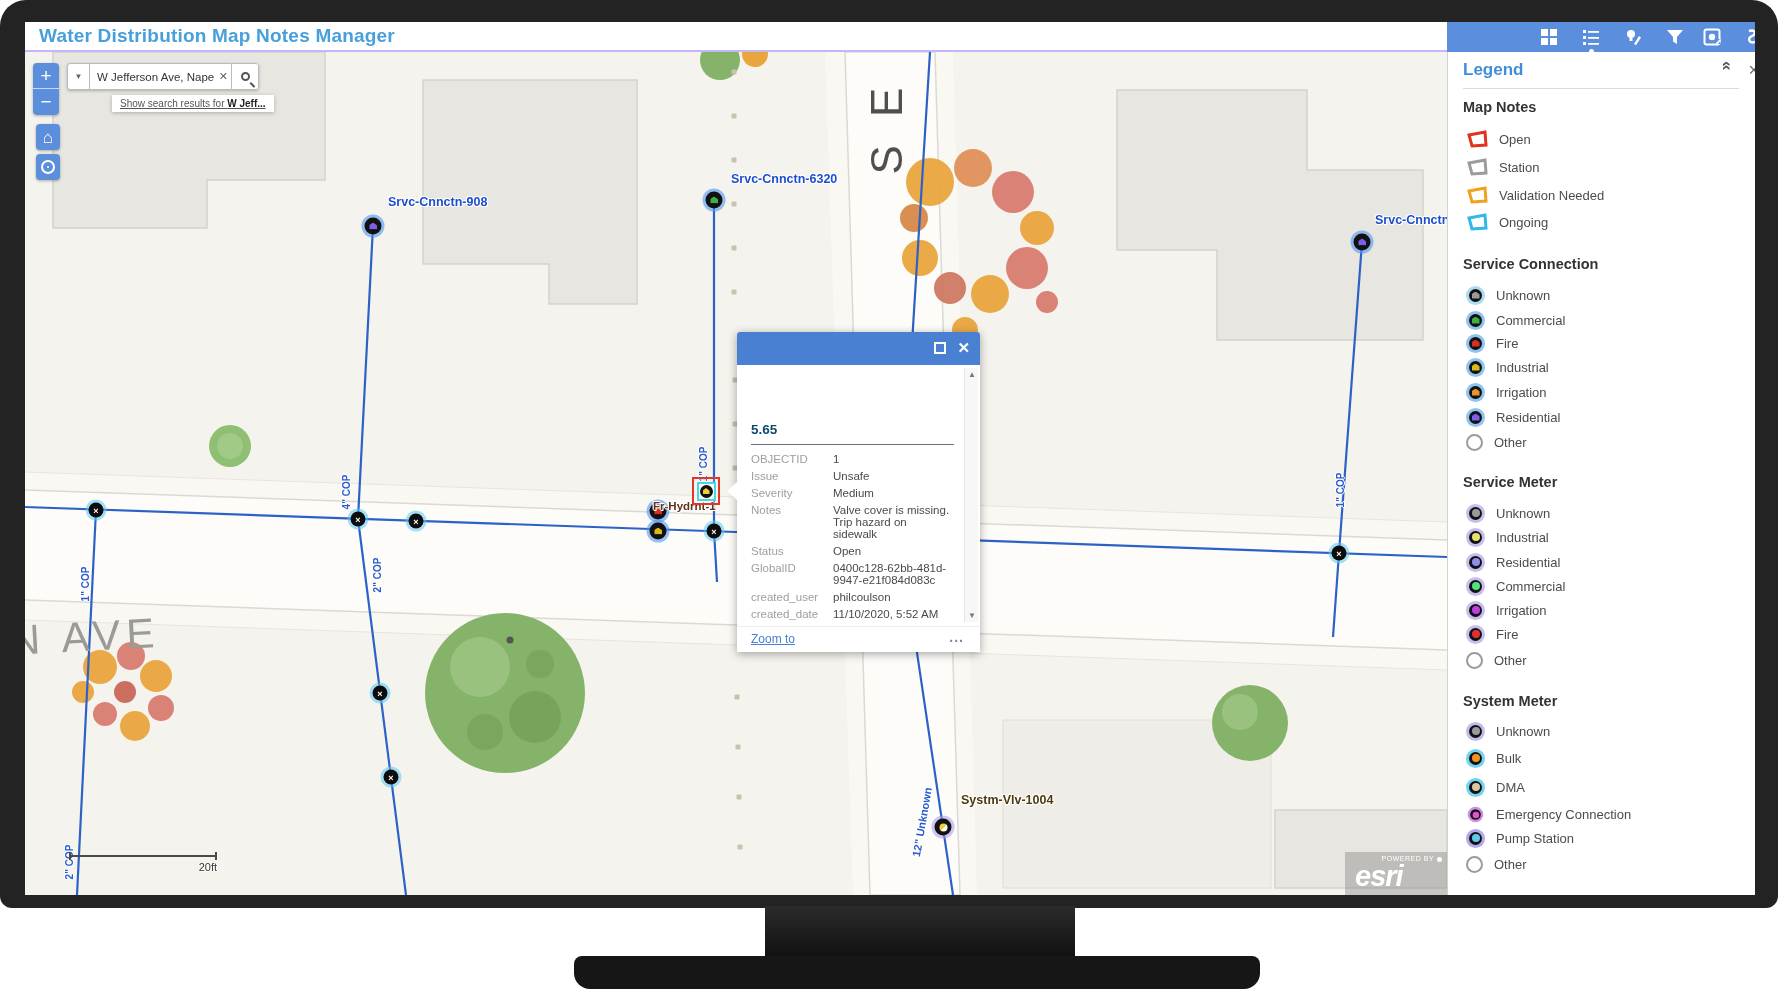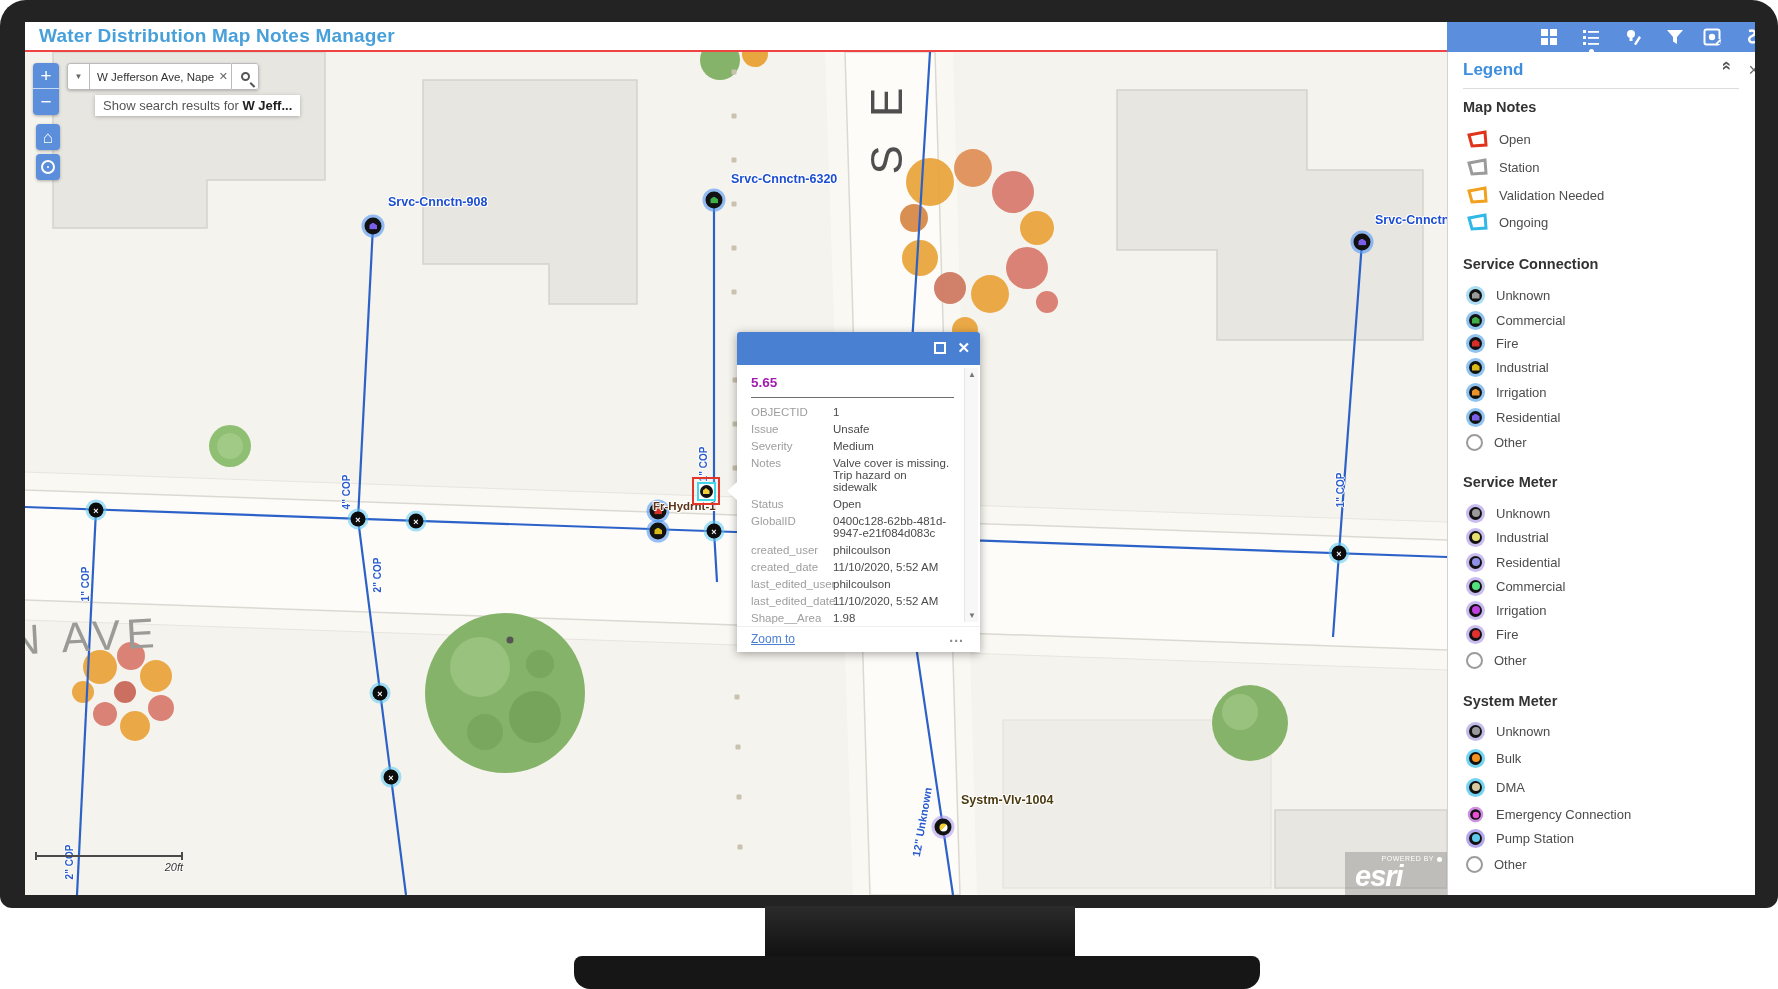--- a/index.html
+++ b/index.html
@@ -13,21 +13,21 @@
                 background:linear-gradient(#2b2b2b,#101010); }
   .stand-base { position:absolute; left:574px; top:956px; width:686px; height:33px;
                 background:#161616; border-radius:8px 8px 16px 16px; }
 
   
   .screen { position:absolute; left:25px; top:22px; width:1730px; height:873px;
             background:#fff; overflow:hidden; }
 
   
   .app-header { position:absolute; left:0; top:0; width:1422px; height:30px; background:#fff;
-                border-bottom:2px solid #ef4444; display:flex; align-items:center; }
+                border-bottom:2px solid #c4b5fd; display:flex; align-items:center; }
   .app-title { margin-left:14px; font-size:19px; font-weight:bold; color:#48a0da; letter-spacing:.2px; }
 
   
   .toolbar { position:absolute; left:1422px; top:0; width:308px; height:30px; background:#5b8edd; }
   .tb-icon { position:absolute; top:6px; width:18px; height:18px; cursor:pointer; }
   .tb-icon svg { width:18px; height:18px; display:block; }
   .panel-dot { position:absolute; left:1564px; top:27px; width:5px; height:5px; border-radius:50%; background:#fff; }
 
   
   .legend-panel { position:absolute; left:1422px; top:30px; width:308px; height:843px;
@@ -89,21 +89,21 @@
   .sel-marker { position:absolute; transform:translate(-50%,-50%); width:28px; height:28px;
                 border:2.5px solid #e2362a; background:rgba(255,255,255,.15); z-index:4; cursor:pointer;
                 display:flex; align-items:center; justify-content:center; }
   .sel-inner { width:19px; height:19px; border:2px solid #42d8e8;
                display:flex; align-items:center; justify-content:center; background:#fff; }
   .sel-core { width:13px; height:13px; border-radius:50%; background:#121212;
               display:flex; align-items:center; justify-content:center; }
   .sel-glyph { width:7px; height:6px; background:#f2cf3a; clip-path:polygon(50% 0,100% 45%,100% 100%,0 100%,0 45%); }
 
   
-  .scalebar { position:absolute; left:10px; top:800px; width:148px; z-index:5;font-style:italic; }
+  .scalebar { position:absolute; left:44px; top:800px; width:148px; z-index:5; }
   .scalebar .bar { height:8px; border-left:2px solid #4a4a4a; border-right:2px solid #4a4a4a; position:relative; }
   .scalebar .bar:before { content:""; position:absolute; left:0; right:0; top:3px; height:2px; background:#4a4a4a; }
   .scalebar .lbl { font-size:11px; color:#333; text-align:right; margin-top:1px;
                    text-shadow:1px 0 #fff,-1px 0 #fff,0 1px #fff; }
   .attrib { position:absolute; left:0; bottom:0; width:1422px; height:23px;
             background:rgba(255,255,255,.72); z-index:5; display:flex; align-items:center;
             justify-content:flex-end; padding-right:115px; }
   .attrib span { font-size:11px; color:#3e3e3e; }
   .esri-box { position:absolute; right:0; bottom:0; width:102px; height:43px; z-index:6;
               background:rgba(95,95,95,.30); color:#fff; }
@@ -118,21 +118,21 @@
            box-shadow:0 2px 10px rgba(0,0,0,.35); background:#fff; border-radius:3px 3px 0 0; }
   .popup-header { height:33px; background:#4a80d2; border-radius:3px 3px 0 0; position:relative; }
   .pp-max { position:absolute; right:34px; top:10px; width:12px; height:12px;
             border:2px solid #fff; cursor:pointer; }
   .pp-close { position:absolute; right:10px; top:7px; color:#fff; font-size:15px; font-weight:bold; cursor:pointer; }
   .popup-pointer { position:absolute; left:-10px; top:150px; width:0; height:0;
                    border-top:9px solid transparent; border-bottom:9px solid transparent;
                    border-right:10px solid #fff; }
   .popup-body { position:absolute; top:33px; bottom:26px; left:0; right:0; overflow:hidden;
                 padding:10px 26px 0 14px; }
-  .pp-title { font-size:13.5px; font-weight:bold; color:#a21caf; }
+  .pp-title { font-size:13.5px; font-weight:bold; color:#0c4a6e;margin-top:47px; }
   .pp-hr { height:1px; background:#6e6e6e; margin:7px 0 8px 0; }
   .pp-row { display:flex; margin-bottom:5px; }
   .pp-k { width:82px; flex:0 0 auto; font-size:11.5px; color:#9e9e9e; }
   .pp-v { font-size:11.5px; color:#4a4a4a; word-break:break-word; width:118px; }
   .pp-scroll { position:absolute; right:2px; top:36px; bottom:30px; width:14px; background:#f7f7f7;
                border-left:1px solid #e6e6e6; z-index:11; }
   .pp-scroll .up, .pp-scroll .dn { position:absolute; left:0; width:14px; text-align:center;
                font-size:8px; color:#777; cursor:pointer; }
   .pp-scroll .up { top:2px; } .pp-scroll .dn { bottom:2px; }
   .popup-footer { position:absolute; bottom:0; left:0; right:0; height:26px; background:#fff;
@@ -165,23 +165,23 @@
   .s-input { width:142px; border:1px solid #bbb; border-right:none; font-size:11.5px; color:#333;
              padding:0 16px 0 7px; font-family:"Liberation Sans", sans-serif; position:relative; }
   .s-input input { width:100%; height:100%; border:none; outline:none; font-size:11.5px; color:#333;
                    font-family:"Liberation Sans", sans-serif; }
   .s-clear { position:absolute; right:3px; top:6px; font-size:11px; color:#666; cursor:pointer; }
   .s-btn { width:28px; border:1px solid #bbb; border-radius:0 3px 3px 0; background:#fff;
            display:flex; align-items:center; justify-content:center; cursor:pointer; }
   .mag { width:9px; height:9px; border:2px solid #555; border-radius:50%; position:relative; }
   .mag:after { content:""; position:absolute; left:8px; top:8px; width:6px; height:2px;
                background:#555; transform:rotate(45deg); transform-origin:0 0; }
-  .s-tooltip { position:absolute; left:70px; top:73px; background:#fff; padding:3px 8px;
-               font-size:13px; color:#555; box-shadow:0 1px 4px rgba(0,0,0,.25); z-index:12;
-               white-space:nowrap; }
+  .s-tooltip { position:absolute; left:87px; top:73px; background:#fff; padding:3px 8px;
+               font-size:10px; color:#555; box-shadow:0 1px 4px rgba(0,0,0,.25); z-index:12;
+               white-space:nowrap;text-decoration:underline; }
   .s-tooltip b { color:#222; }
 
   .welldot { position:absolute; width:5px; height:5px; background:#c9c2ae; border-radius:1px;
              transform:translate(-50%,-50%); z-index:1; }
 </style>
 </head>
 <body>
 
 <div id="stage">
   <div class="monitor"></div>

